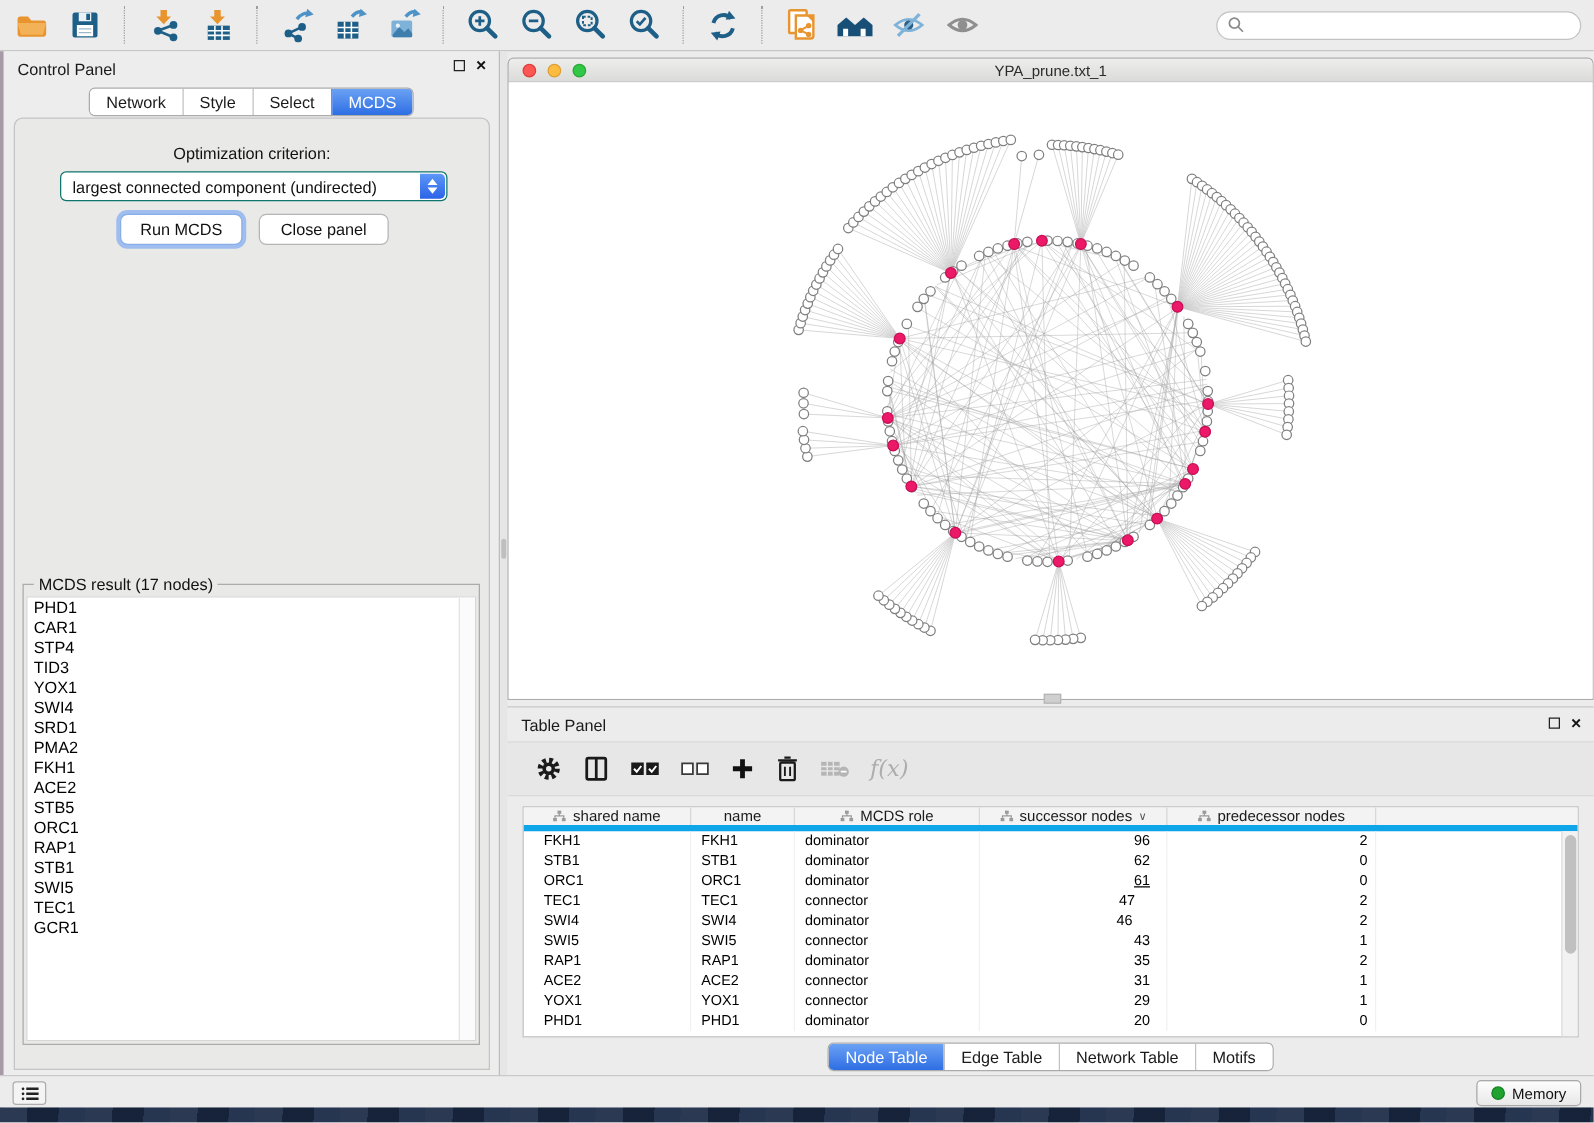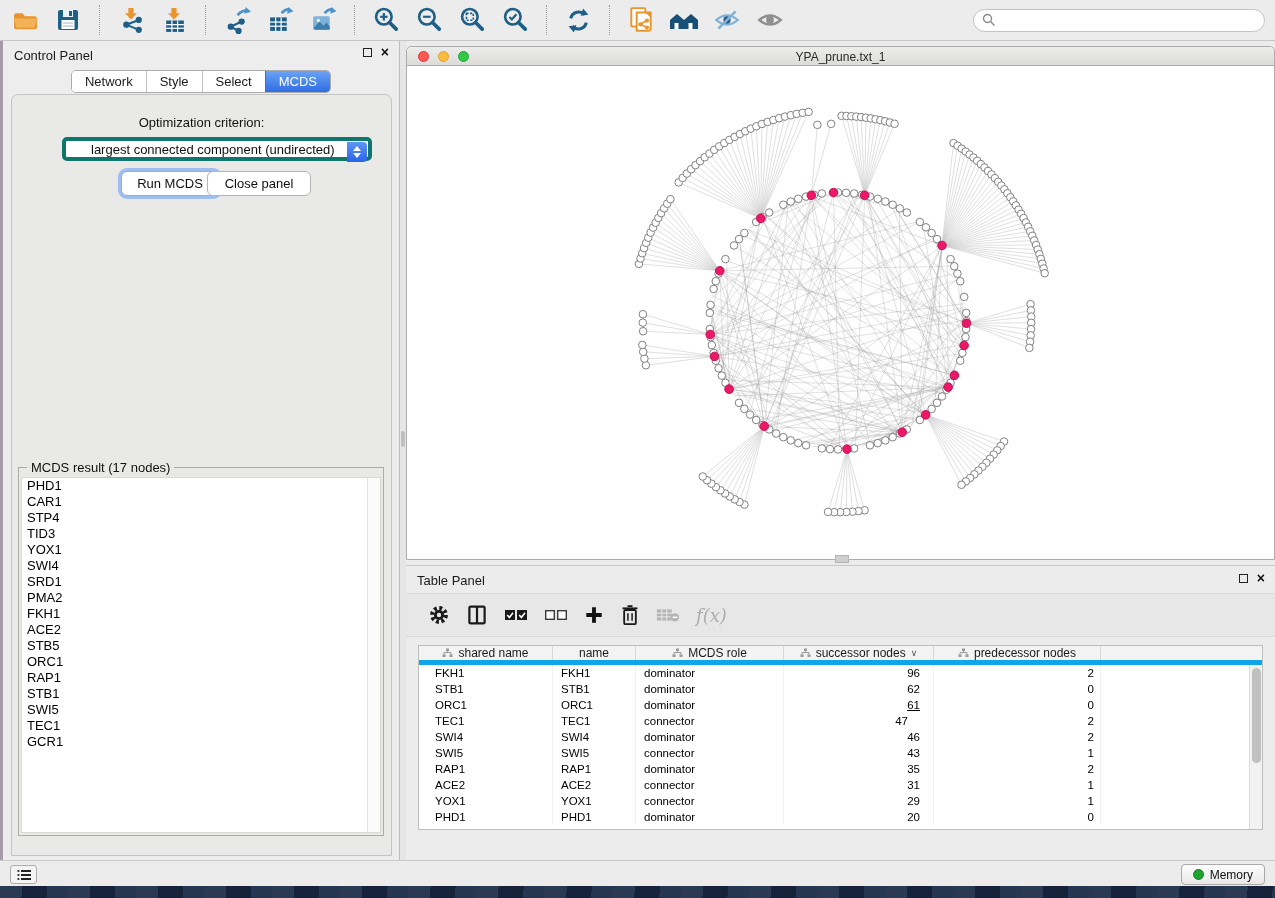--- a/index.html
+++ b/index.html
@@ -25,26 +25,26 @@
   .win-icons { position:absolute; right:10px; top:6px; display:flex; gap:9px; align-items:center; }
   .float-ic { width:9px; height:9px; border:1.5px solid #222; display:inline-block; }
   .close-ic { font-size:14px; font-weight:bold; color:#111; line-height:10px; }
   #cp-tabs { position:absolute; left:0; top:29px; width:100%; display:flex; justify-content:center; }
   .seg { display:inline-flex; border:1px solid #ABABAB; border-radius:5px; background:#fff; overflow:hidden; }
   .seg-item { padding:3px 13px; font-size:13px; color:#1a1a1a; border-left:1px solid #C2C2C2; background:#fff; cursor:default; }
   .seg-item:first-child { border-left:none; }
   .seg-item.active { background:linear-gradient(#6BA2F4,#2E6EE4); color:#fff; border-left-color:#2E6EE4; }
   #cp-box { position:absolute; left:8px; top:53px; width:381px; height:762px; background:#E9E9E7; border:1px solid #C4C4C4; border-radius:7px 7px 0 0; }
   #opt-label { position:absolute; left:0; top:20px; width:100%; text-align:center; font-size:13px; color:#111; }
-  #opt-select { position:absolute; left:36px; top:42px; width:310px; height:24px; background:#fff; border:4px solid #0f766e; border-radius:5px; font-size:13px; color:#111; display:flex; align-items:center; padding-left:25px;margin-left:14px; }
+  #opt-select { position:absolute; left:36px; top:42px; width:310px; height:24px; background:#fff; border:1px solid #0f766e; border-radius:5px; font-size:13px; color:#111; display:flex; align-items:center; padding-left:9px; }
   #opt-stepper { position:absolute; right:1px; top:1px; width:20px; height:20px; border-radius:0 4px 4px 0; background:linear-gradient(#5D97F6,#2B63E8); display:flex; flex-direction:column; align-items:center; justify-content:center; gap:2px; }
   .chev-up { width:0; height:0; border-left:4px solid transparent; border-right:4px solid transparent; border-bottom:5px solid #fff; }
   .chev-dn { width:0; height:0; border-left:4px solid transparent; border-right:4px solid transparent; border-top:5px solid #fff; }
   .cp-btn { position:absolute; top:76px; height:25px; background:#fff; border:1px solid #B5B5B5; border-radius:6px; font-size:13px; color:#111; display:flex; align-items:center; justify-content:center; font-family:inherit; }
-  #run-btn { left:84px; width:98px; box-shadow:0 0 0 3px rgba(110,160,245,0.6); border-color:#88AEE8;margin-left:25px; }
+  #run-btn { left:84px; width:98px; box-shadow:0 0 0 3px rgba(110,160,245,0.6); border-color:#88AEE8; }
   #closepanel-btn { left:195px; width:104px; }
   #result-box { position:absolute; left:6px; top:372px; width:366px; height:369px; border:1px solid #ABABAB; }
   #result-legend { position:absolute; left:8px; top:-8px; background:#E9E9E7; padding:0 4px; font-size:13px; color:#111; }
   #result-list { position:absolute; left:2px; top:9px; right:2px; bottom:2px; background:#fff; border:1px solid #D7D7D7; overflow:hidden; }
   .result-item { font-size:13px; line-height:16px; padding-left:5px; color:#000; }
   #result-scroll { position:absolute; right:0; top:0; width:13px; height:100%; background:#FBFBFB; border-left:1px solid #E3E3E3; }
 
   
   #splitter-v { position:absolute; left:400px; top:41px; width:6px; height:819px; background:#E6E6E6; }
   #splitter-v .handle { position:absolute; left:1px; top:390px; width:4px; height:16px; background:#BFBFBF; border-radius:2px; }
@@ -969,21 +969,21 @@
             <div class="nt-cell" style="width: 134px; padding-left: 16px;">TEC1</div>
             <div class="nt-cell" style="width: 83px; padding-left: 8px;">TEC1</div>
             <div class="nt-cell" style="width: 148px; padding-left: 8px;">connector</div>
             <div class="nt-cell" style="width: 150px; text-align: right; padding-right: 25px;">47</div>
             <div class="nt-cell" style="width: 167px; text-align: right; padding-right: 6px;">2</div>
           </div>
           <div class="nt-row">
             <div class="nt-cell" style="width: 134px; padding-left: 16px;">SWI4</div>
             <div class="nt-cell" style="width: 83px; padding-left: 8px;">SWI4</div>
             <div class="nt-cell" style="width: 148px; padding-left: 8px;">dominator</div>
-            <div class="nt-cell" style="width: 150px; text-align: right; padding-right: 13px;">46</div>
+            <div class="nt-cell" style="width: 150px; text-align: right; padding-right: 27px;">46</div>
             <div class="nt-cell" style="width: 167px; text-align: right; padding-right: 6px;">2</div>
           </div>
           <div class="nt-row">
             <div class="nt-cell" style="width: 134px; padding-left: 16px;">SWI5</div>
             <div class="nt-cell" style="width: 83px; padding-left: 8px;">SWI5</div>
             <div class="nt-cell" style="width: 148px; padding-left: 8px;">connector</div>
             <div class="nt-cell" style="width: 150px; text-align: right; padding-right: 13px;">43</div>
             <div class="nt-cell" style="width: 167px; text-align: right; padding-right: 6px;">1</div>
           </div>
           <div class="nt-row">
@@ -1013,20 +1013,28 @@
             <div class="nt-cell" style="width: 148px; padding-left: 8px;">dominator</div>
             <div class="nt-cell" style="width: 150px; text-align: right; padding-right: 13px;">20</div>
             <div class="nt-cell" style="width: 167px; text-align: right; padding-right: 6px;">0</div>
           </div>
         </div>
       <div id="nt-scroll">
           <div id="nt-thumb"></div>
         </div>
     </div>
 
+    <div id="tp-tabs">
+      <span class="seg" id="tp-seg">
+          <span class="seg-item active">Node Table</span>
+          <span class="seg-item">Edge Table</span>
+          <span class="seg-item">Network Table</span>
+          <span class="seg-item">Motifs</span>
+        </span>
+    </div>
   </div>
 
   <div id="statusbar">
     <div id="menu-btn">
       <svg width="14" height="12" viewBox="0 0 14 12">
           <circle cx="1.4" cy="2" r="1.1" fill="#222"></circle>
           <circle cx="1.4" cy="6" r="1.1" fill="#222"></circle>
           <circle cx="1.4" cy="10" r="1.1" fill="#222"></circle>
           <rect x="4" y="1" width="10" height="2" fill="#222"></rect>
           <rect x="4" y="5" width="10" height="2" fill="#222"></rect>

